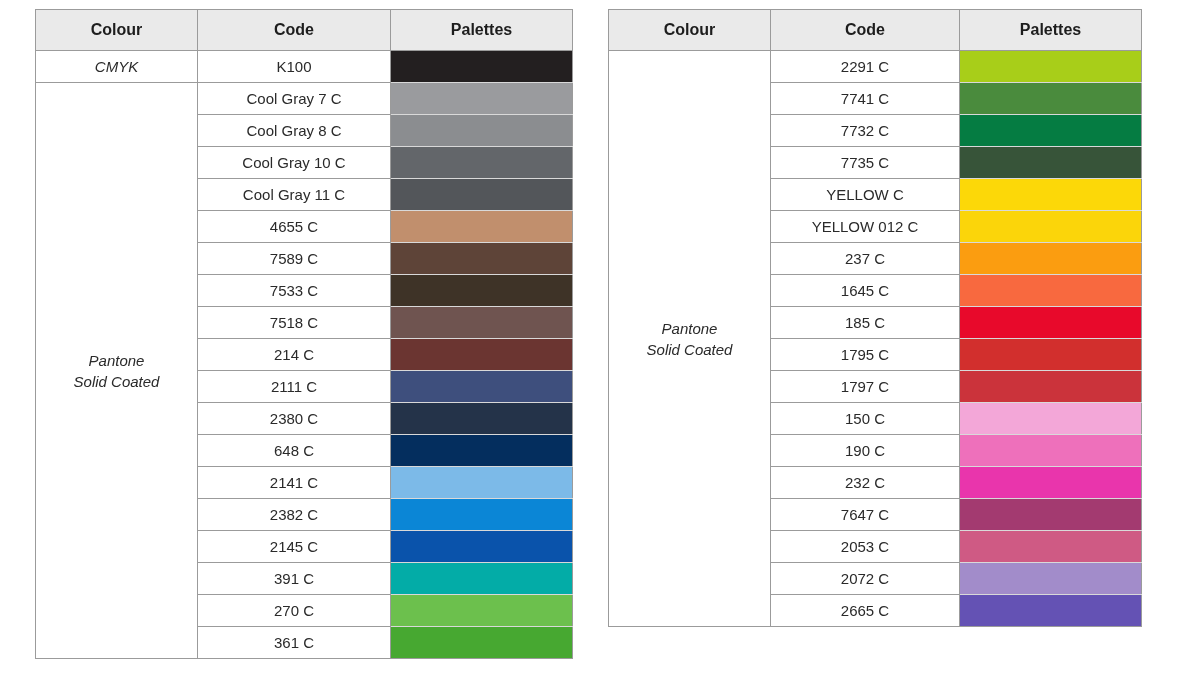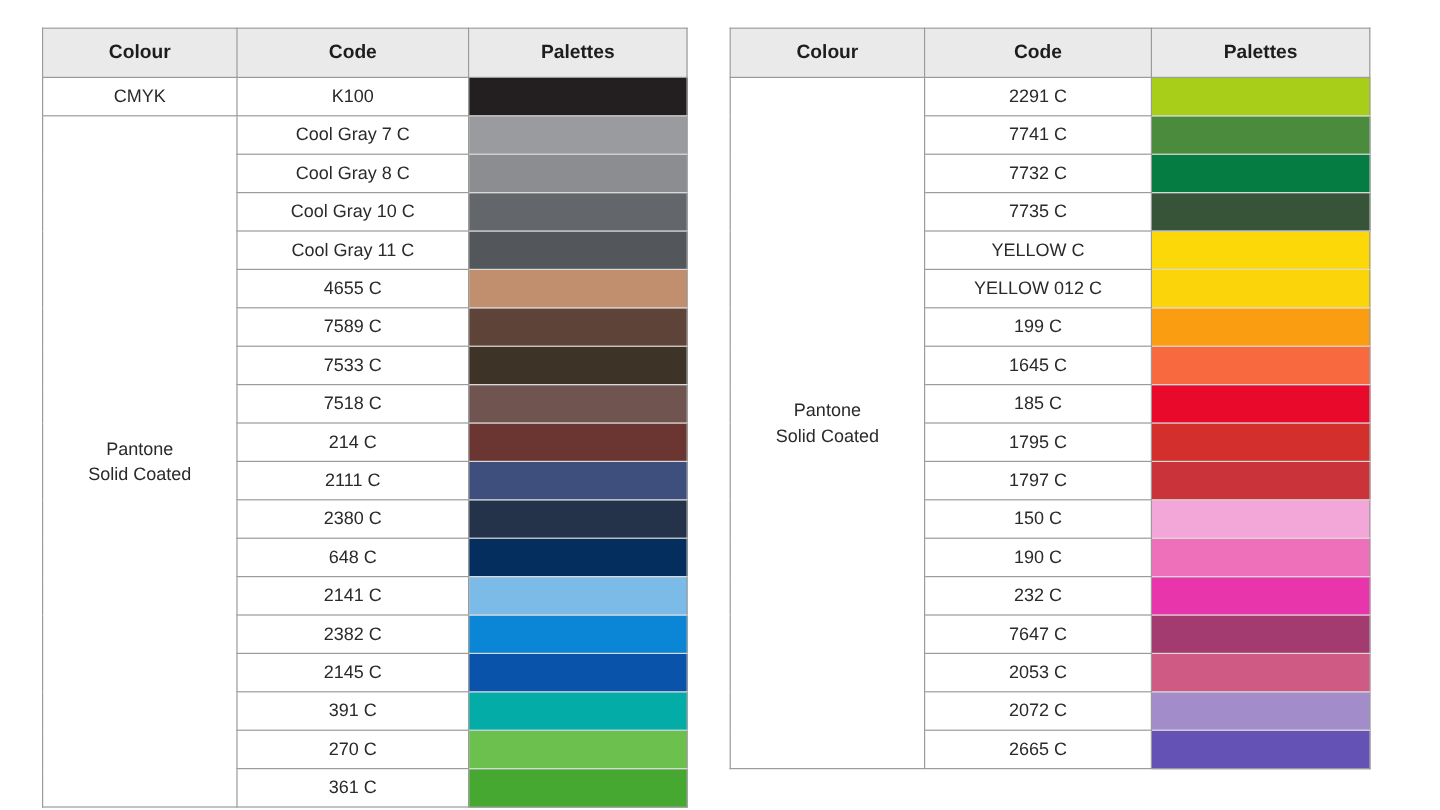--- a/index.html
+++ b/index.html
@@ -10,21 +10,21 @@
   .canvas {
     position: relative;
     width: 1200px;
     height: 675px;
     background: #ffffff;
     font-family: "Liberation Sans", sans-serif;
     overflow: hidden;
   }
   table.palette-table {
     position: absolute;
-    top: 23px;
+    top: 9px;
     border-collapse: collapse;
     table-layout: fixed;
   }
   #table-left  { left: 35px;  }
   #table-right { left: 608px; }
 
   .col-colour { width: 162px; }
   #table-left  .col-code { width: 193px; }
   #table-right .col-code { width: 189px; }
   .col-swatch { width: 182px; }
@@ -45,20 +45,21 @@
   }
   .palette-table td {
     height: 31px;
     font-size: 15px;
     color: #2a2a2a;
     background: #ffffff;
   }
   td.colour-cell {
     white-space: pre-line;
     line-height: 1.4;
+    font-style: italic;
   }
   td.swatch-cell {
     border-bottom-color: #d9d9d9;
     border-top-color: #9b9b9b;
   }
   tr:last-child td.swatch-cell {
     border-bottom-color: #9b9b9b;
   }
 </style>
 </head>
@@ -196,21 +197,21 @@
         </tr>
         <tr>
           <td class="code-cell">YELLOW C</td>
           <td class="swatch-cell" style="background: rgb(252, 216, 8);"></td>
         </tr>
         <tr>
           <td class="code-cell">YELLOW 012 C</td>
           <td class="swatch-cell" style="background: rgb(251, 213, 10);"></td>
         </tr>
         <tr>
-          <td class="code-cell">199 C</td>
+          <td class="code-cell">237 C</td>
           <td class="swatch-cell" style="background: rgb(251, 157, 16);"></td>
         </tr>
         <tr>
           <td class="code-cell">1645 C</td>
           <td class="swatch-cell" style="background: rgb(248, 105, 63);"></td>
         </tr>
         <tr>
           <td class="code-cell">185 C</td>
           <td class="swatch-cell" style="background: rgb(232, 9, 43);"></td>
         </tr>

